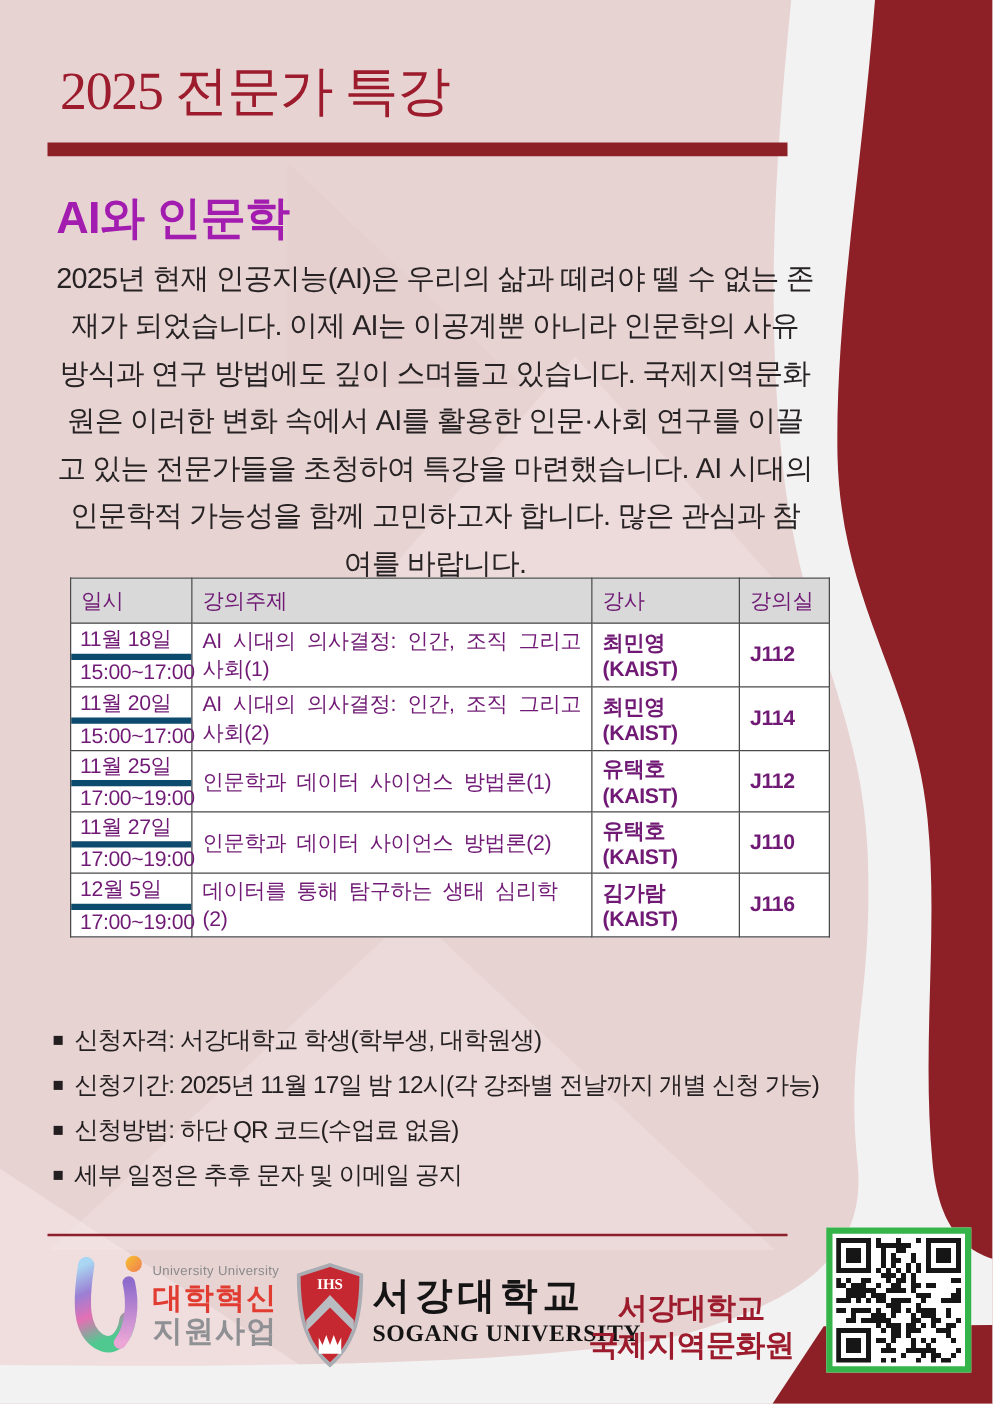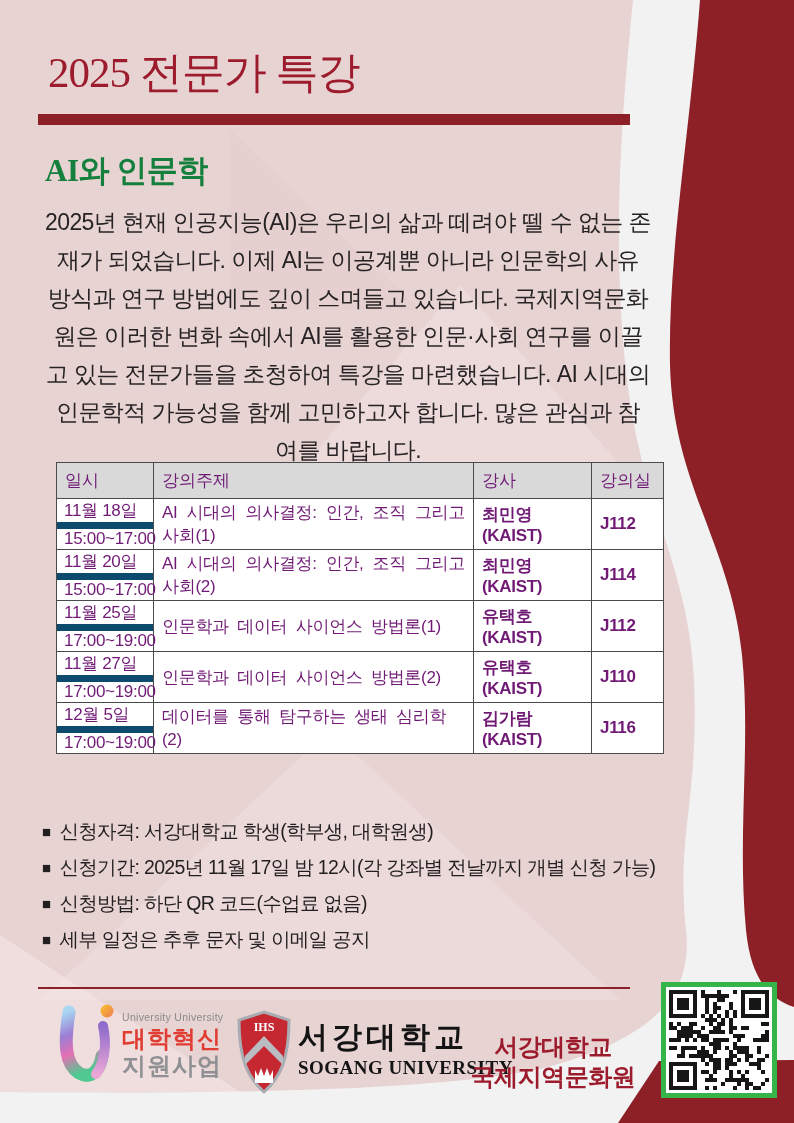--- a/index.html
+++ b/index.html
@@ -12,21 +12,21 @@
 
   .poster-title{
     position:absolute;left:48px;top:44px;
     font-family:"Liberation Serif","DejaVu Serif",serif;
     font-size:43px;font-weight:normal;color:#9c1b2c;letter-spacing:-1px;
   }
   .title-bar{position:absolute;left:38px;top:114px;width:592px;height:11px;background:#8d2026;}
 
   .section-heading{
     position:absolute;left:45px;top:150px;
-    font-size:31px;font-weight:600;color:#15803d;letter-spacing:-0.5px;font-family:Liberation Serif, serif;
+    font-size:36px;font-weight:600;color:#a21caf;letter-spacing:-0.5px;
   }
   .intro-text{
     position:absolute;left:45px;top:203px;width:606px;
     font-size:23px;line-height:38px;color:#272324;letter-spacing:-0.6px;
     word-break:break-all;text-align:center;
   }
 
   table.schedule{
     position:absolute;left:56px;top:462px;width:607px;
     border-collapse:collapse;background:#ffffff;
@@ -35,21 +35,21 @@
   .schedule th,.schedule td{border:1px solid #4a4a4a;box-sizing:border-box;vertical-align:middle;}
   .schedule th{
     background:#d9d9d9;font-weight:400;text-align:left;
     height:36px;padding:0 8px;font-size:17px;
   }
   tr.r-tall{height:50px;}
   tr.r-std{height:44px;}
   td.cell-datetime{padding:0;}
   .dt-wrap{display:flex;flex-direction:column;height:100%;}
   .dt-wrap span{flex:1;display:flex;align-items:center;padding:0 7px;letter-spacing:-0.3px;}
-  .dt-wrap span:first-child{border-bottom:7px solid #0c4a6e;}
+  .dt-wrap span:first-child{border-bottom:5px solid #0c4a6e;}
   td.cell-topic{padding:2px 8px;line-height:23px;word-spacing:4px;letter-spacing:-0.3px;word-break:break-all;text-align:justify;}
   td.cell-topic.single{text-align:left;}
   td.cell-lecturer,td.cell-room{padding:0 8px;letter-spacing:-0.3px;font-weight:bold;}
 
   .notes{position:absolute;left:42px;top:818px;color:#231f20;}
   .note{display:flex;align-items:baseline;margin-bottom:9px;font-size:19.5px;letter-spacing:-0.7px;}
   .note .sq{font-size:15px;margin-right:9px;position:relative;top:-1px;}
 
   .footer-line{position:absolute;left:38px;top:987px;width:592px;height:2px;background:#8c1f2a;}
 

